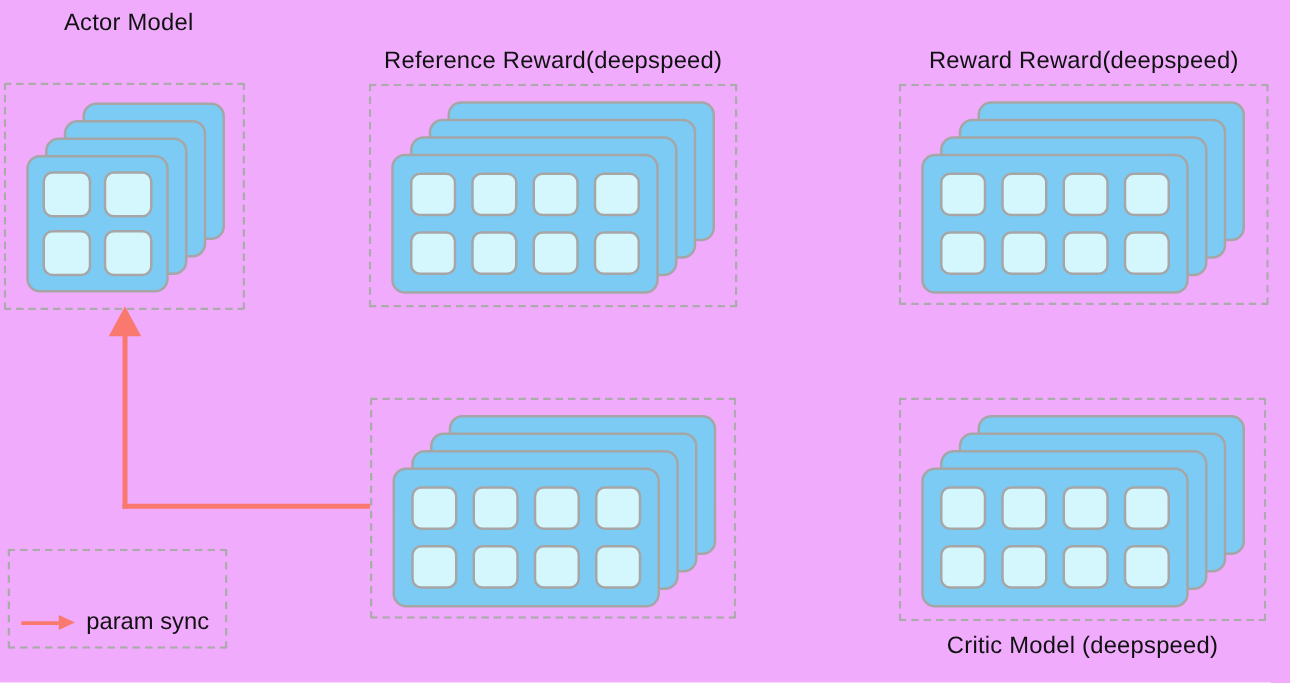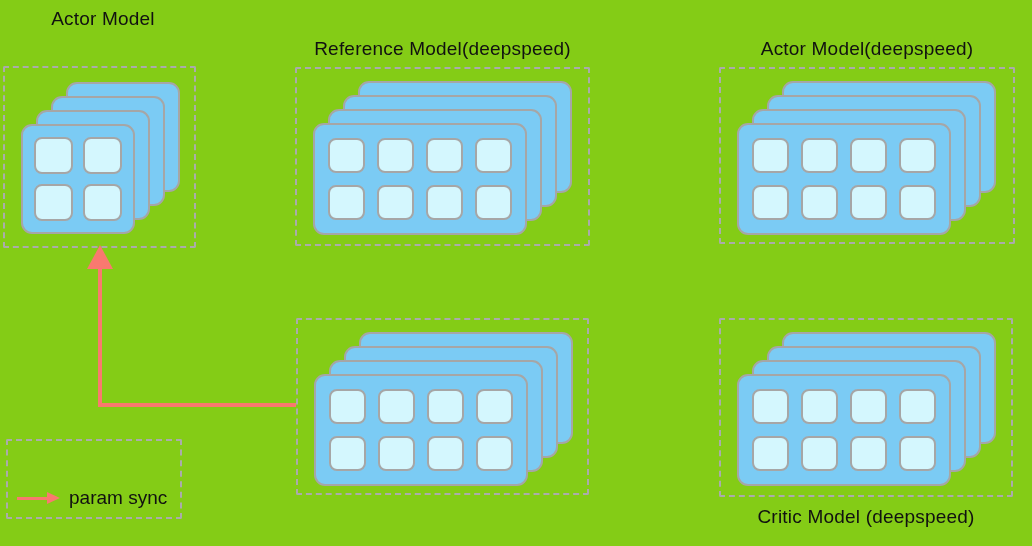--- a/index.html
+++ b/index.html
@@ -1,18 +1,18 @@
 <!DOCTYPE html>
 <html style="--card-fill: #7BCBF4; --cell-fill: #D4F7FE; --card-border: #A6A6A6; --dashed-border: #ABABAB; --arrow: #F9796F; --text: #111111;"><head>
 <meta charset="utf-8">
 <style>
   html,body { margin:0; padding:0; background:#ffffff; }
   .canvas {
     position:relative; width:1032px; height:546px; overflow:hidden;
-    background:#84cc16;
+    background:#f0abfc;
     font-family:"Liberation Sans", "DejaVu Sans", sans-serif;
     color:var(--text, #111111);
   }
   .node-title {
     position:absolute; text-align:center; font-size:19px; line-height:23px;
     color:var(--text,#111); letter-spacing:0.2px;
   }
   .dashed-box {
     position:absolute; border:2px dashed var(--dashed-border,#ababab);
     border-radius:2px; box-sizing:border-box; background:transparent;
@@ -63,40 +63,40 @@
         <div class="gpu-card" style="left: 31px; top: 42px; width: 114px; height: 110px;"></div>
         <div class="gpu-card front" style="left: 16px; top: 56px; width: 114px; height: 110px; padding: 11px; gap: 10px; grid-template-columns: repeat(2, 1fr); grid-template-rows: repeat(2, 1fr);">
           <div class="gpu-cell"></div>
           <div class="gpu-cell"></div>
           <div class="gpu-cell"></div>
           <div class="gpu-cell"></div>
         </div>
       </div>
   </div>
 
-  <div class="node-title" style="left:295px; top:37px; width:295px;">Reference Model(deepspeed)</div>
+  <div class="node-title" style="left:295px; top:37px; width:295px;">Reference Reward(deepspeed)</div>
   <div class="dashed-box" style="left:295px; top:67px; width:295px; height:179px;">
     <div class="stack">
         <div class="gpu-card" style="left: 61px; top: 12px; width: 214px; height: 112px;"></div>
         <div class="gpu-card" style="left: 46px; top: 26px; width: 214px; height: 112px;"></div>
         <div class="gpu-card" style="left: 31px; top: 40px; width: 214px; height: 112px;"></div>
         <div class="gpu-card front" style="left: 16px; top: 54px; width: 214px; height: 112px; padding: 13px; gap: 12px; grid-template-columns: repeat(4, 1fr); grid-template-rows: repeat(2, 1fr);">
           <div class="gpu-cell"></div>
           <div class="gpu-cell"></div>
           <div class="gpu-cell"></div>
           <div class="gpu-cell"></div>
           <div class="gpu-cell"></div>
           <div class="gpu-cell"></div>
           <div class="gpu-cell"></div>
           <div class="gpu-cell"></div>
         </div>
       </div>
   </div>
 
-  <div class="node-title" style="left:719px; top:37px; width:296px;">Actor Model(deepspeed)</div>
+  <div class="node-title" style="left:719px; top:37px; width:296px;">Reward Reward(deepspeed)</div>
   <div class="dashed-box" style="left:719px; top:67px; width:296px; height:177px;">
     <div class="stack">
         <div class="gpu-card" style="left: 61px; top: 12px; width: 214px; height: 112px;"></div>
         <div class="gpu-card" style="left: 46px; top: 26px; width: 214px; height: 112px;"></div>
         <div class="gpu-card" style="left: 31px; top: 40px; width: 214px; height: 112px;"></div>
         <div class="gpu-card front" style="left: 16px; top: 54px; width: 214px; height: 112px; padding: 13px; gap: 12px; grid-template-columns: repeat(4, 1fr); grid-template-rows: repeat(2, 1fr);">
           <div class="gpu-cell"></div>
           <div class="gpu-cell"></div>
           <div class="gpu-cell"></div>
           <div class="gpu-cell"></div>

